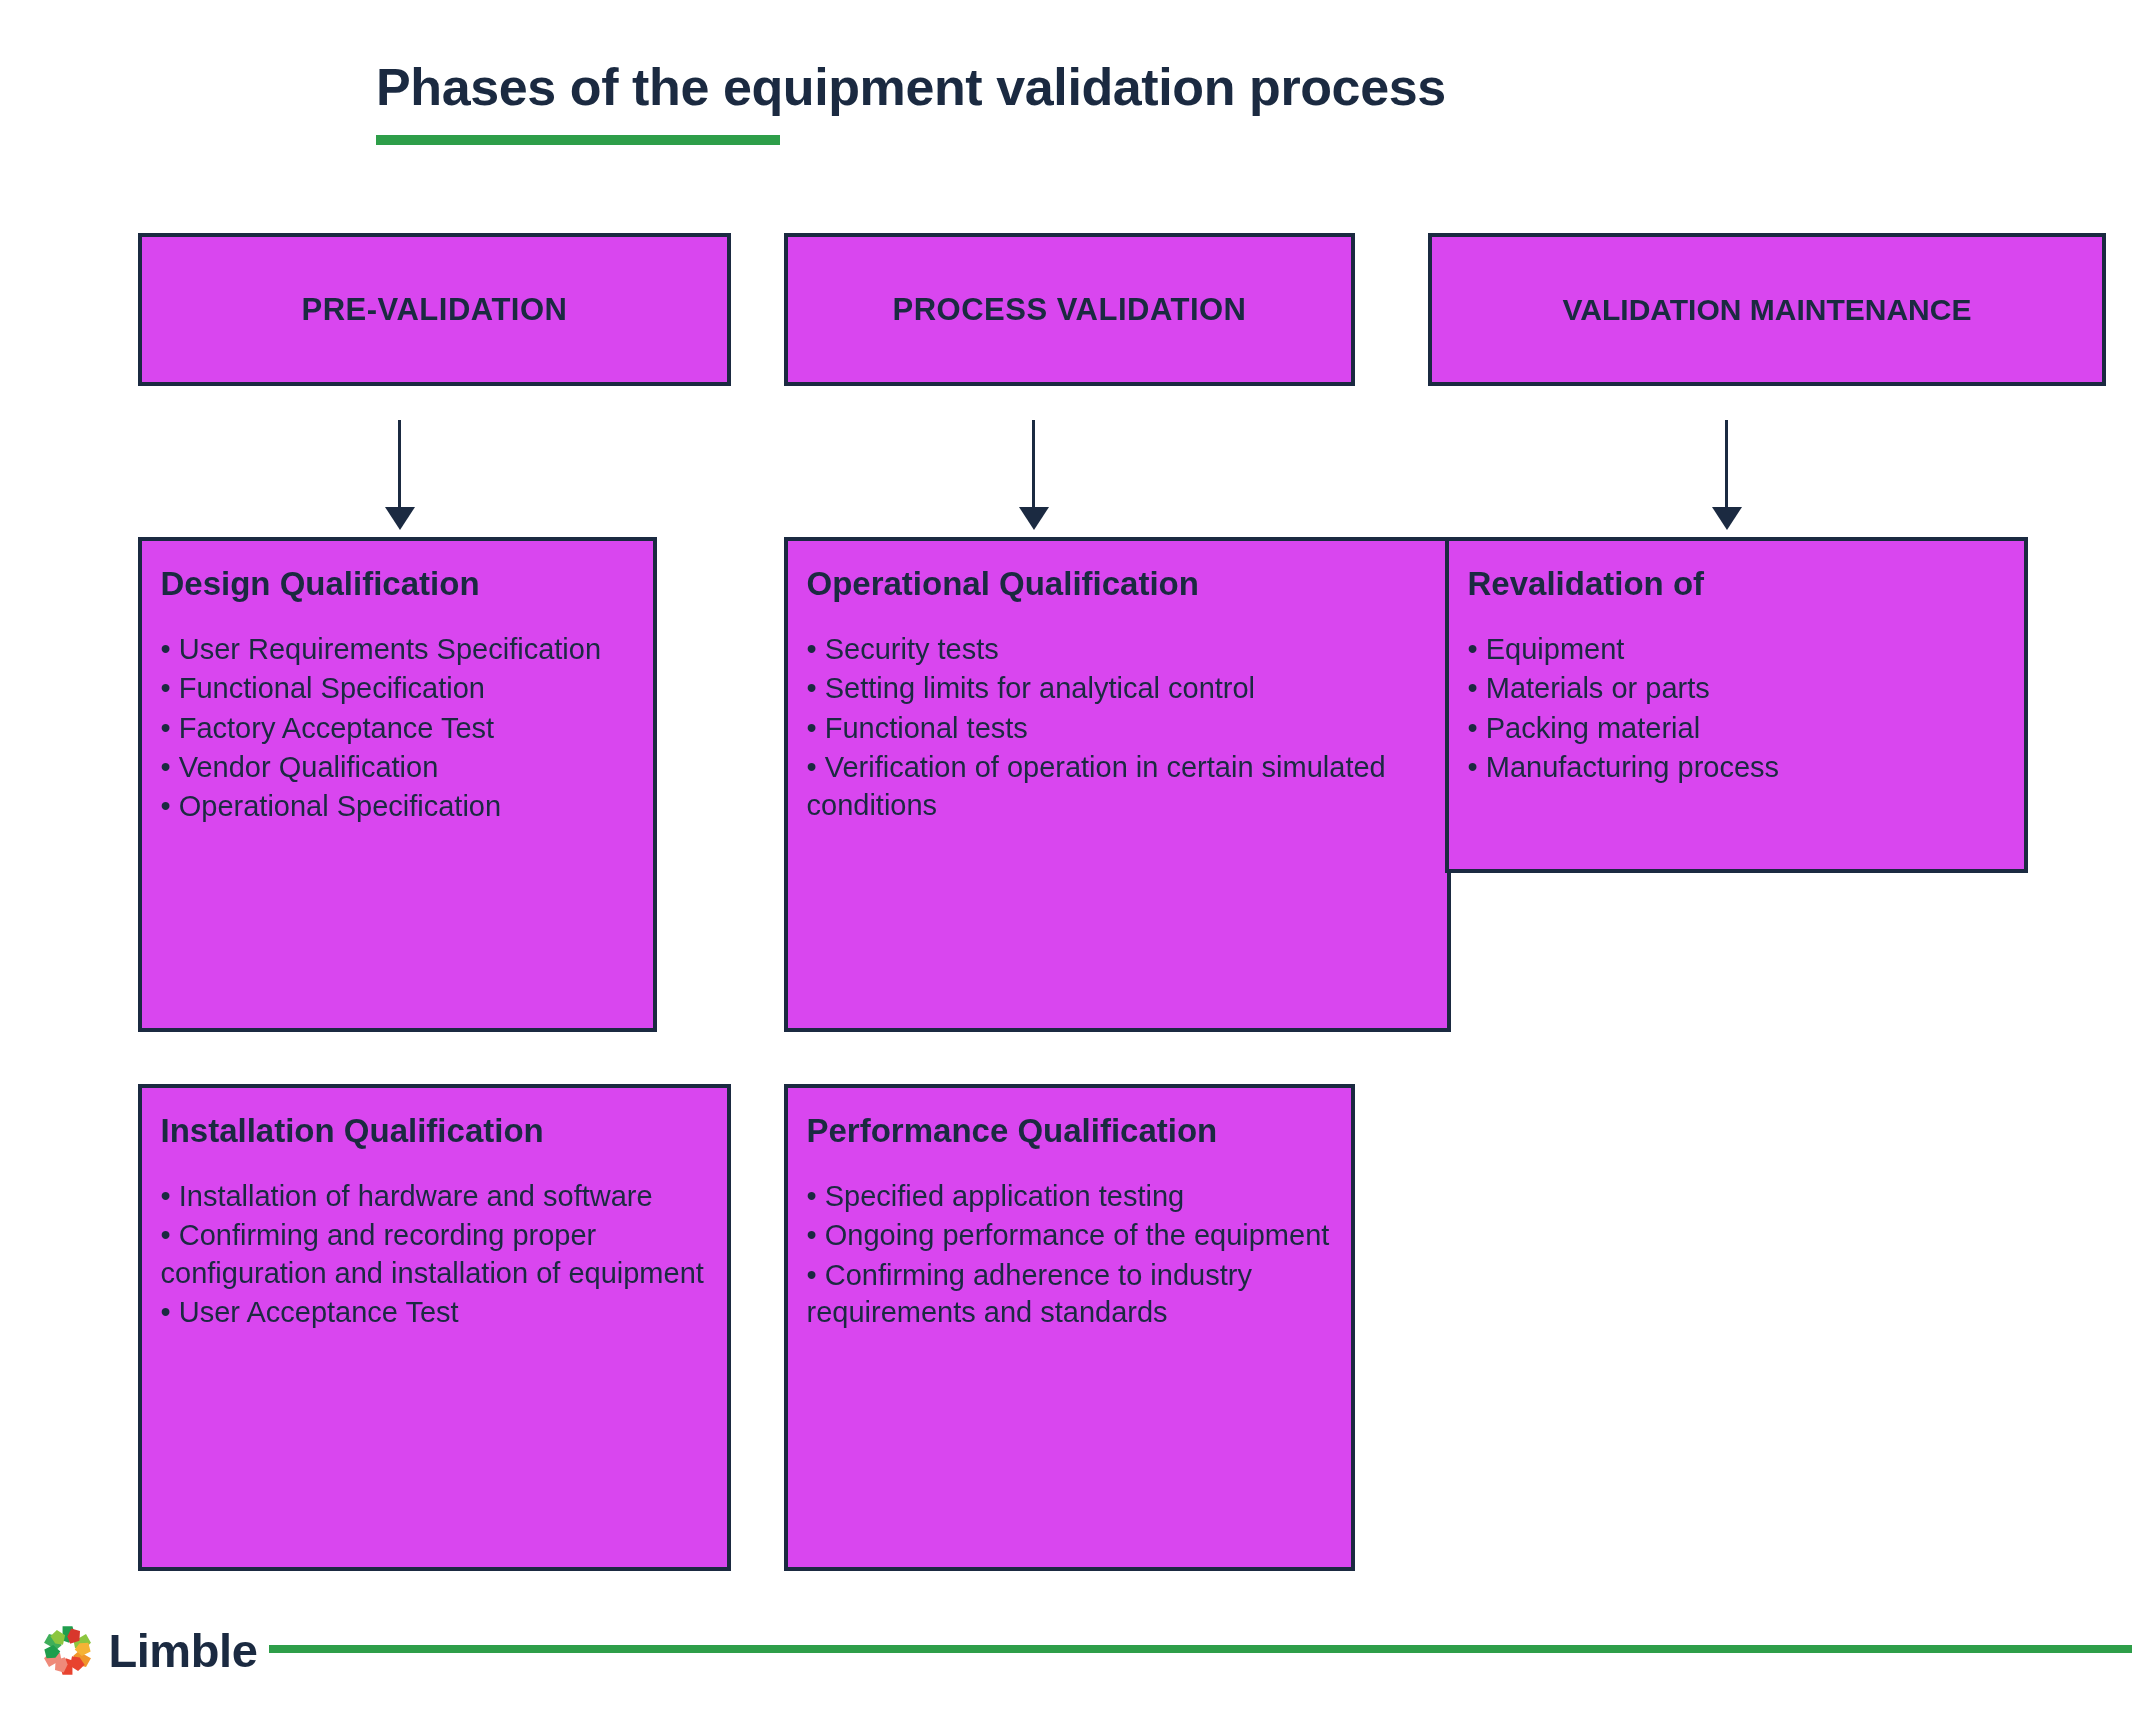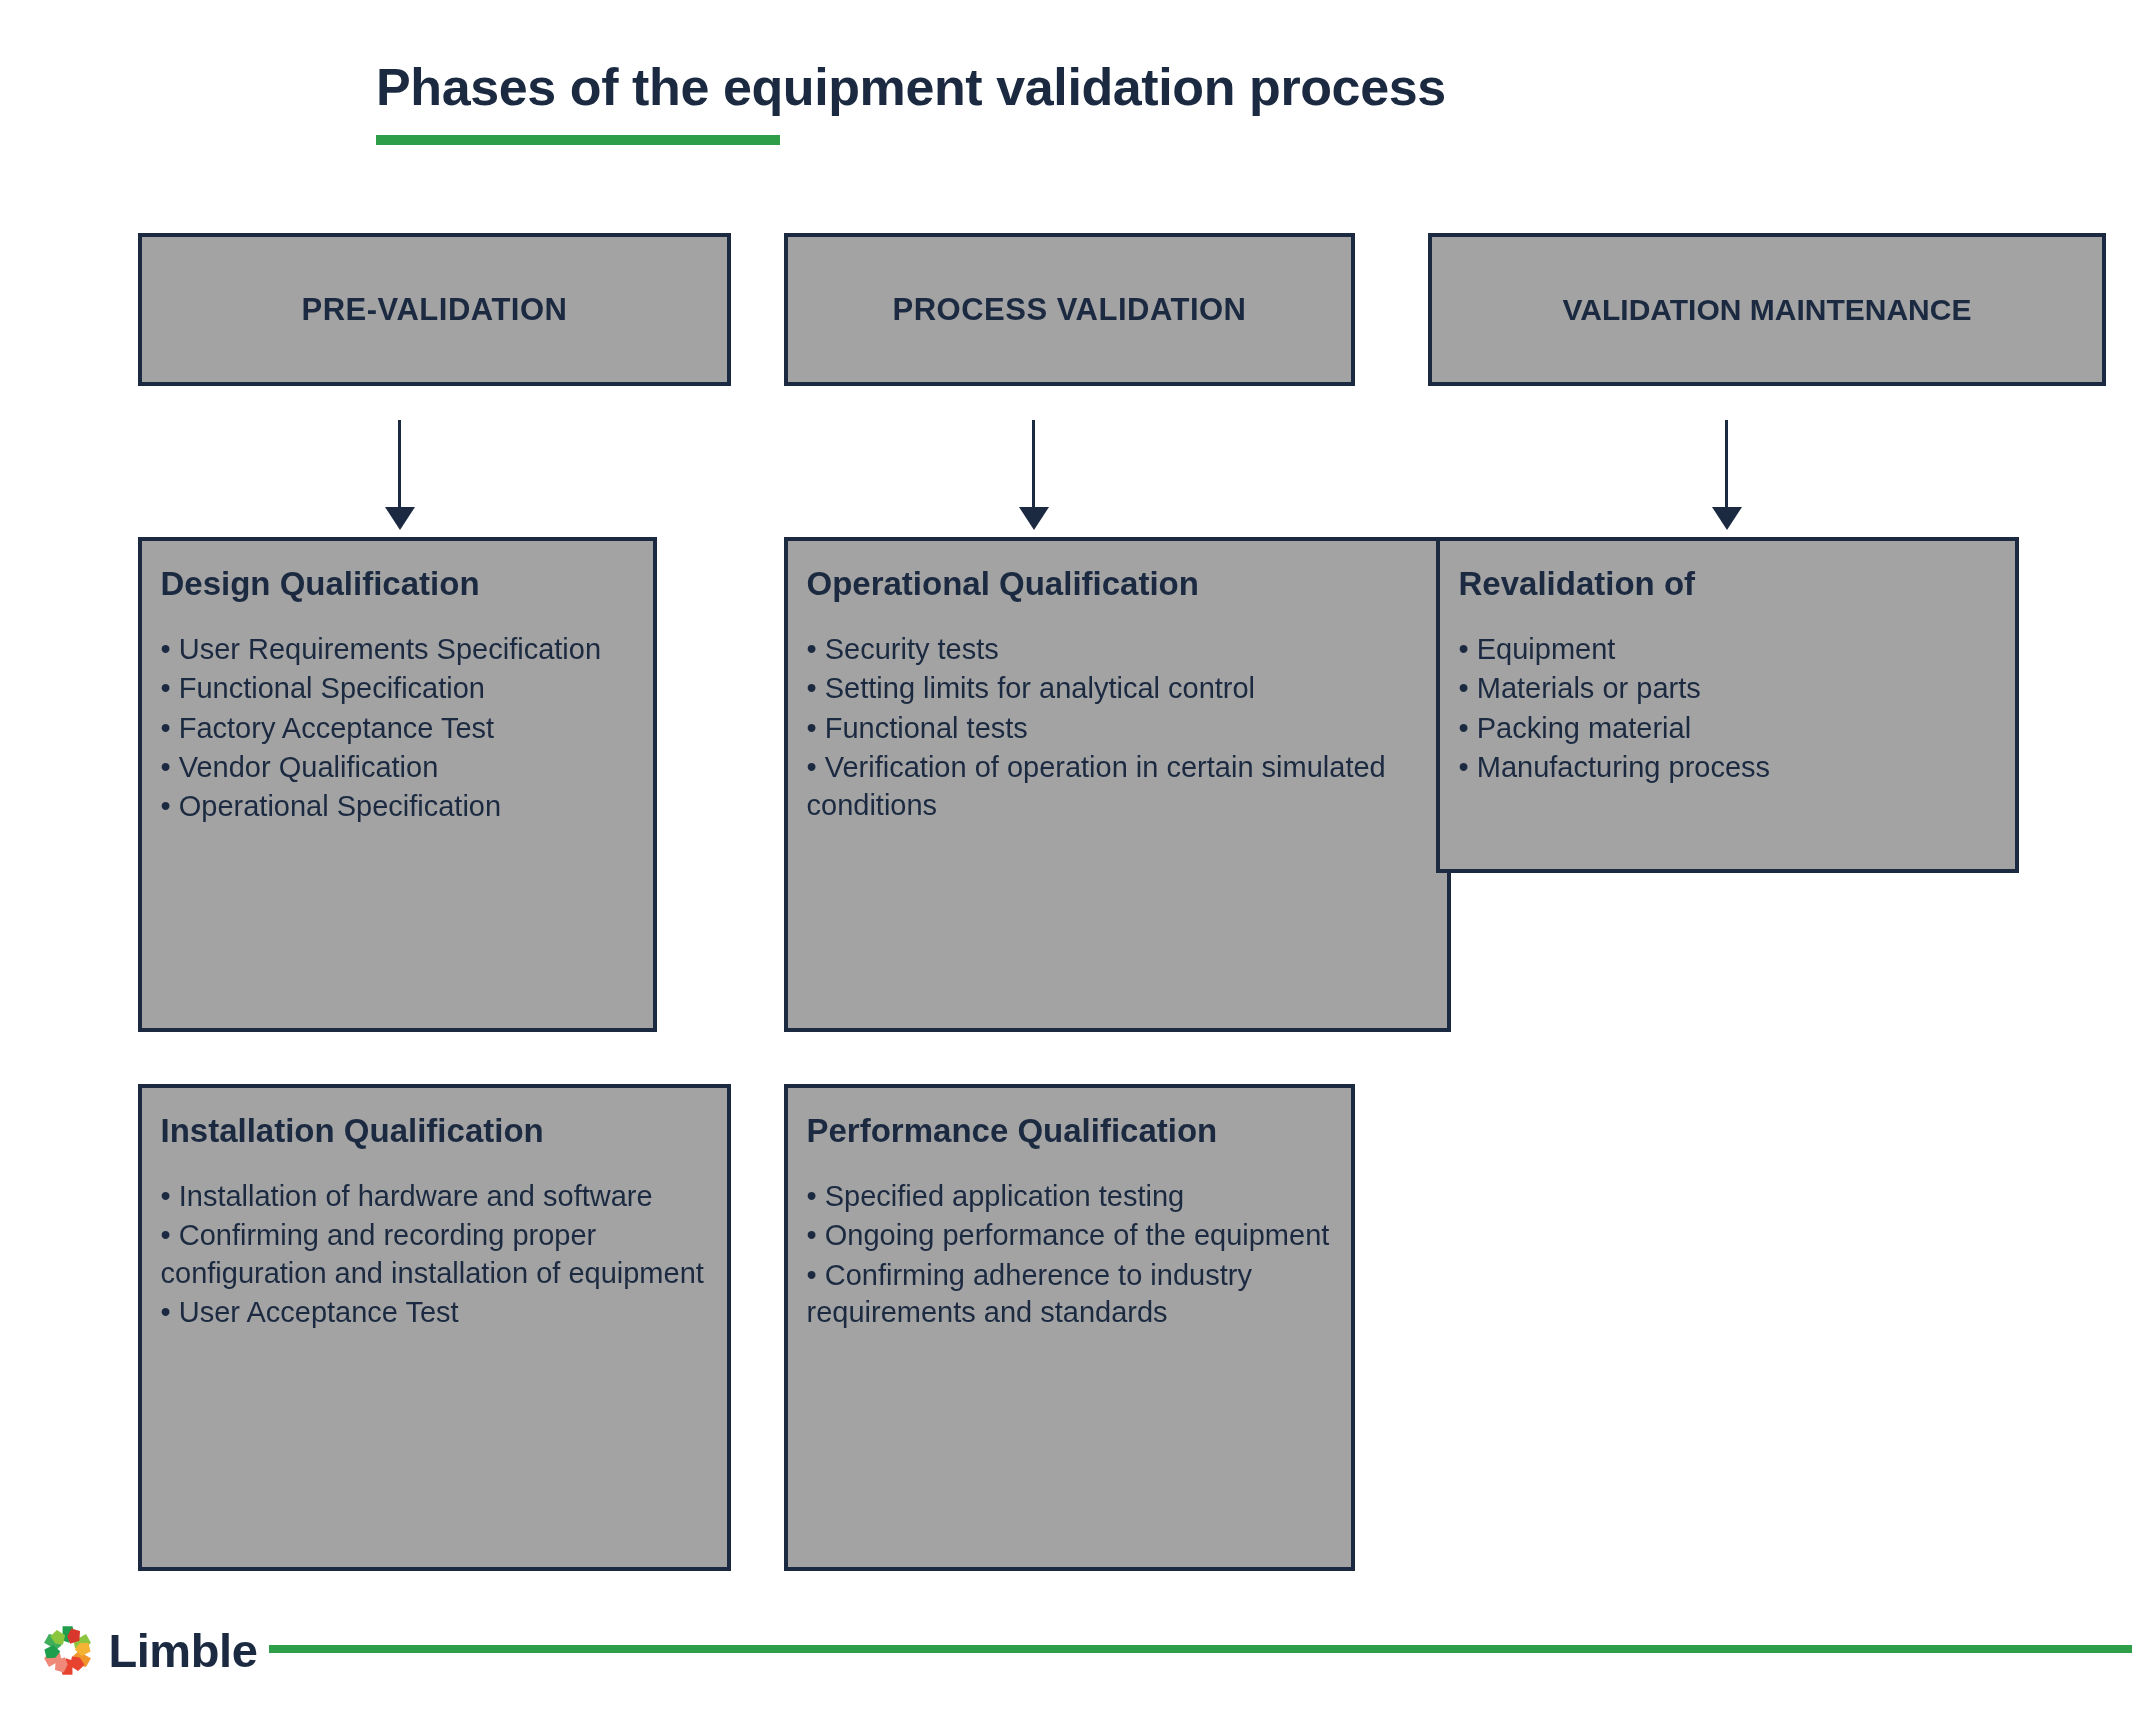--- a/index.html
+++ b/index.html
@@ -53,21 +53,21 @@
     top: 0;
   }
   .col-0 { left: 138px; width: 593px; }
   .col-1 { left: 784px; width: 571px; }
   .col-2 { left: 1428px; width: 594px; }
 
   
   .card {
     position: absolute;
     box-sizing: border-box;
-    background: #a3a3a3;
+    background: #d946ef;
     border: 4.2px solid #1b2a41;
   }
   .card::after {
     content: "";
     position: absolute;
     left: 11.7px;
     top: 11.7px;
     right: -11.7px;
     bottom: -11.7px;
     z-index: -1;
@@ -269,21 +269,21 @@
 
     <div class="card header-card accent-red" style="left:0; top:233px; width:678px;">
       <div class="card-inner header-label">VALIDATION MAINTENANCE</div>
     </div>
 
     <div class="arrow" style="left:297px; top:420px; height:111px;">
       <div class="shaft" style="height:89px;"></div>
       <div class="head" style="top:87px;"></div>
     </div>
 
-    <div class="card content-card accent-red" style="left:8px; top:537px; width:583px; height:336px;">
+    <div class="card content-card accent-red" style="left:17px; top:537px; width:583px; height:336px;">
       <div class="card-inner">
         <div class="content-title">Revalidation of</div>
         <ul class="bullet-list">
           <li><span class="dot">•</span>&nbsp;<span>Equipment</span></li>
           <li><span class="dot">•</span>&nbsp;<span>Materials or parts</span></li>
           <li><span class="dot">•</span>&nbsp;<span>Packing material</span></li>
           <li><span class="dot">•</span>&nbsp;<span>Manufacturing process</span></li>
         </ul>
       </div>
     </div>

